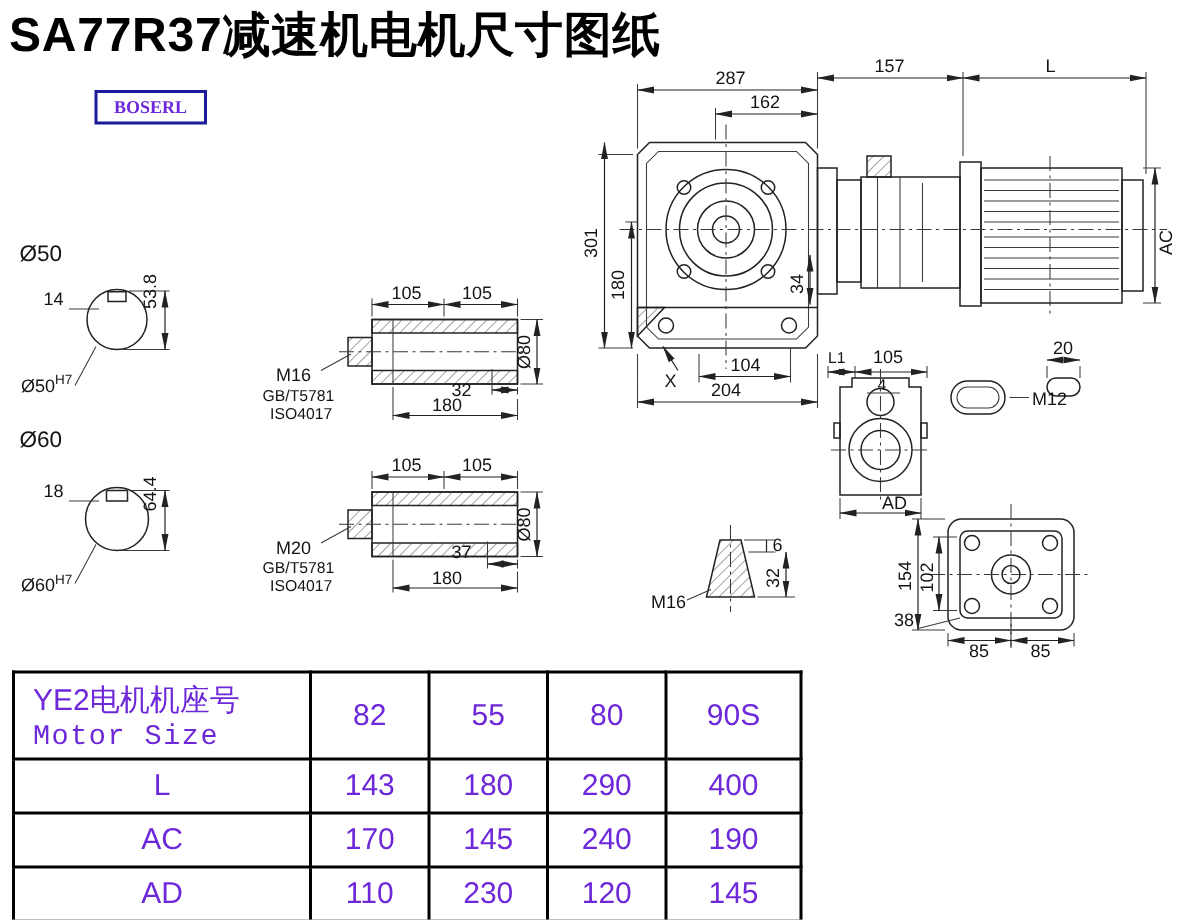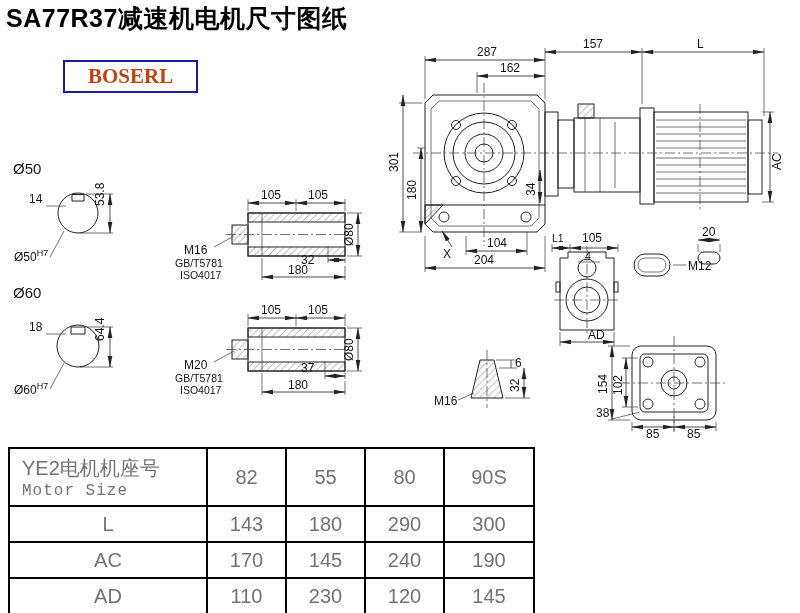--- a/index.html
+++ b/index.html
@@ -1,32 +1,32 @@
 <!DOCTYPE html>
 <html><head>
 <meta charset="utf-8">
 <style>
   * { margin:0; padding:0; box-sizing:border-box; }
   html,body { width:800px; height:613px; }
   body { background:#fff; font-family:"Liberation Sans",sans-serif; position:relative; overflow:hidden; color:#000; }
-  .title { position:absolute; left:6px; top:2px; font-size:25px; font-weight:bold; letter-spacing:.5px; color:#000; }
-  .logo { position:absolute; left:63px; top:60px; border:2px solid #1b1b9a; color:#c2410c;
-          font-family:"Liberation Serif",serif; font-weight:bold; font-size:21px; padding:2px 23px; background:#fff; }
+  .title { position:absolute; left:6px; top:2px; font-size:32px; font-weight:bold; letter-spacing:.5px; color:#000; }
+  .logo { position:absolute; left:63px; top:60px; border:2px solid #1b1b9a; color:#6d28d9;
+          font-family:"Liberation Serif",serif; font-weight:bold; font-size:12px; padding:2px 11px; background:#fff; }
   svg.drawing { position:absolute; left:0; top:0; }
   svg text, svg tspan { fill:#141414; stroke:none; font-family:"Liberation Sans",sans-serif; font-size:12px; }
   svg text.big { font-size:15px; }
   svg text.small, svg tspan.small { font-size:10.5px; }
   svg tspan.sup { font-size:9px; }
   .e { stroke:#3a3a3a; stroke-width:0.7; }
   .c { stroke:#3a3a3a; stroke-width:0.7; stroke-dasharray:10 3 2 3; }
   .d { stroke:#222; stroke-width:0.8; }
   table.spec { position:absolute; left:8px; top:447px; border-collapse:collapse; background:#fff; }
-  table.spec td { border:2px solid #000; text-align:center; font-size:20px; height:36px; color:#737373; }
+  table.spec td { border:2px solid #000; text-align:center; font-size:20px; height:36px; color:#6d28d9; }
   table.spec td.hdr { text-align:left; padding-left:12px; height:58px; }
-  table.spec td.hdr .en { font-family:"Liberation Mono",monospace; font-size:16px; letter-spacing:1px; }
+  table.spec td.hdr .en { font-family:"Liberation Mono",monospace; font-size:19px; letter-spacing:1px; }
   col.c0 { width:198px; } col.c1,col.c2,col.c3 { width:79px; } col.c4 { width:90px; }
 </style>
 </head>
 <body>
 
 <div class="title">SA77R37减速机电机尺寸图纸</div>
 <div class="logo">BOSERL</div>
 
 <svg class="drawing" width="800" height="446" viewBox="0 0 800 446">
   <defs>
@@ -235,21 +235,21 @@
       <td>82</td>
       <td>55</td>
       <td>80</td>
       <td>90S</td>
     </tr>
     <tr>
       <td>L</td>
       <td>143</td>
       <td>180</td>
       <td>290</td>
-      <td>300</td>
+      <td>400</td>
     </tr>
     <tr>
       <td>AC</td>
       <td>170</td>
       <td>145</td>
       <td>240</td>
       <td>190</td>
     </tr>
     <tr>
       <td>AD</td>

